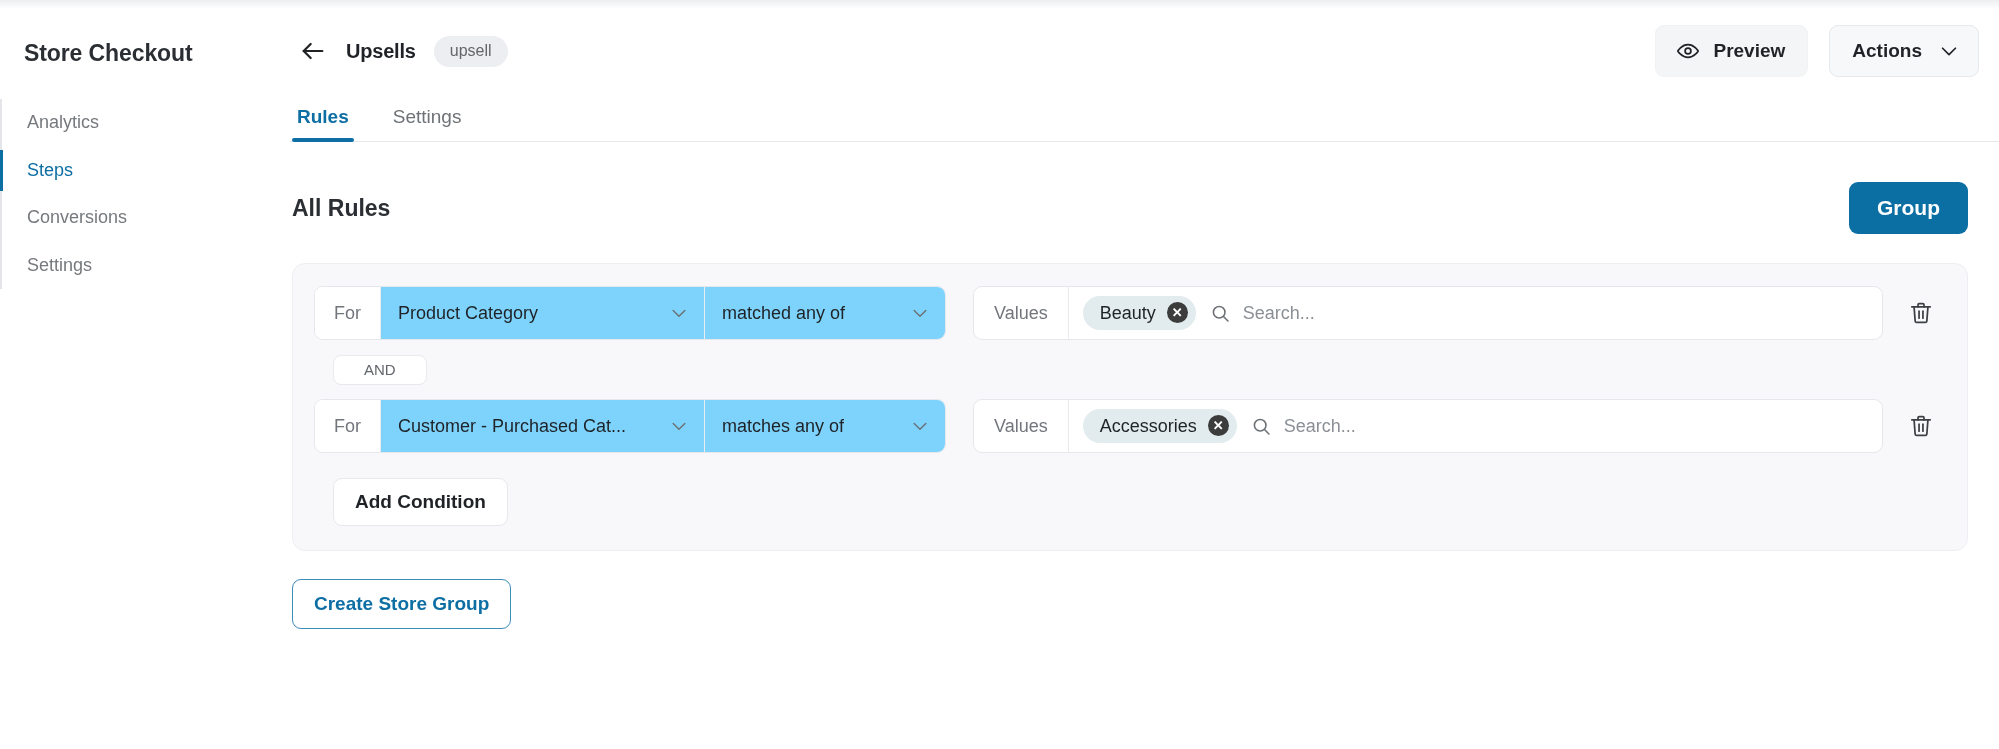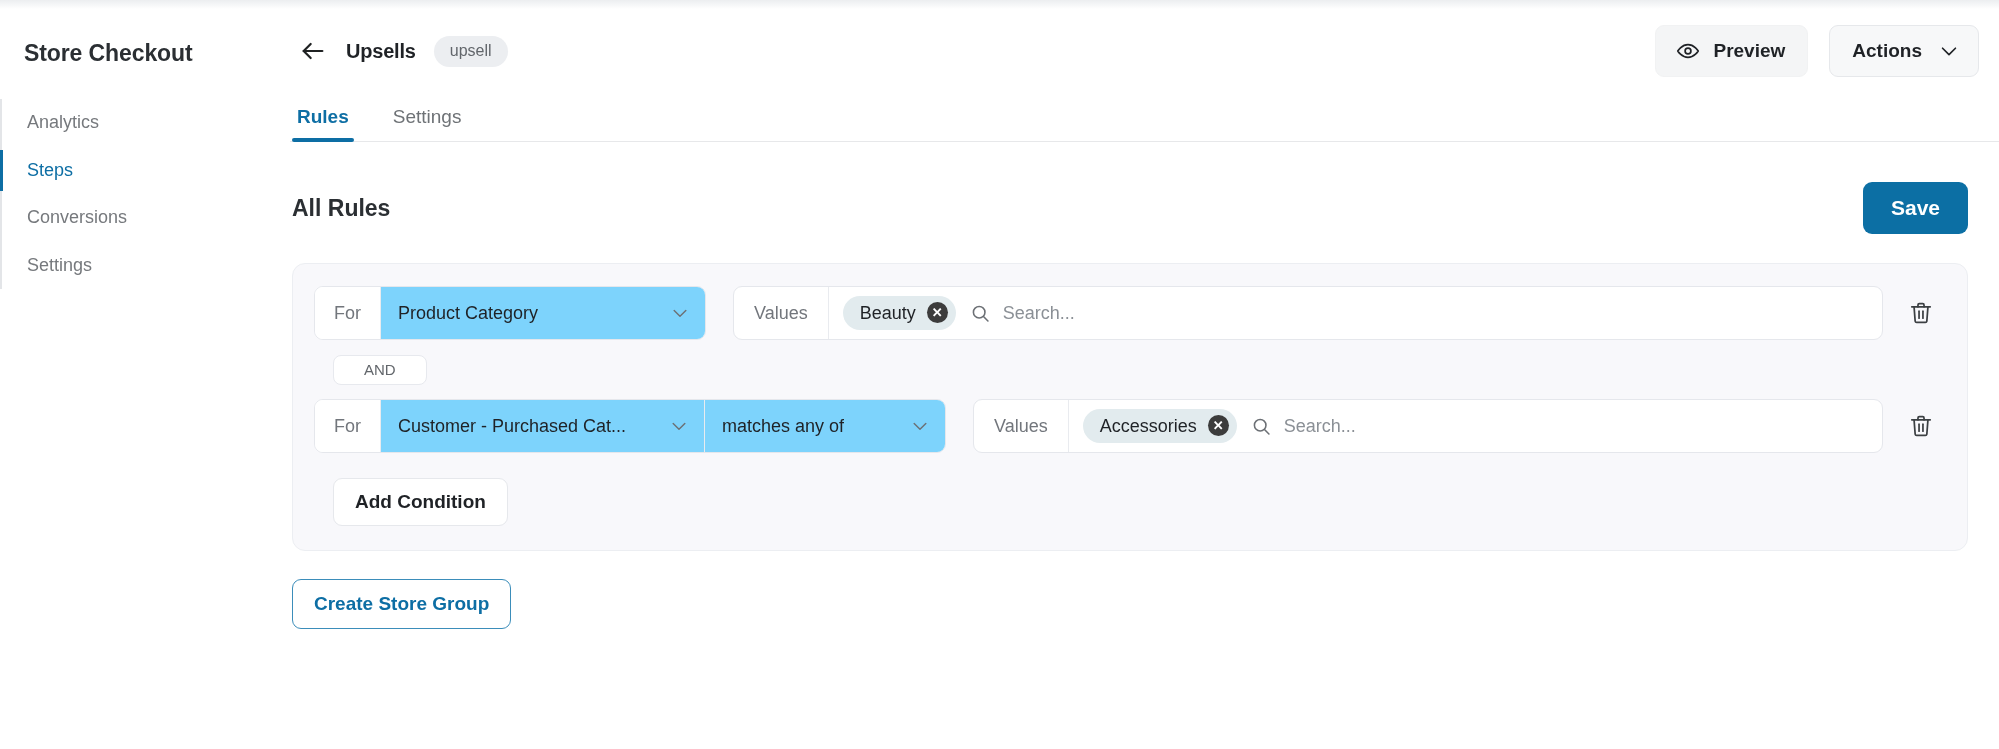--- a/index.html
+++ b/index.html
@@ -453,31 +453,39 @@
         <span>Rules</span>
       </div>
       <div class="tab">
         <span>Settings</span>
       </div>
     </div>
 
     <div class="section-row">
       <div class="section-title">All Rules</div>
       <div class="spacer"></div>
-      <button class="btn btn-save">Save</button>
+      <button class="btn btn-save">Group</button>
     </div>
 
     <div class="rule-group">
 
       
       <div class="rule-row">
         <div class="condition">
           <div class="cond-label">For</div>
           <div class="select select-field">
             <span class="sel-text">Product Category</span>
+            <span class="icon">
+              <svg width="20" height="20" viewBox="0 0 24 24" fill="none" stroke="#6c7075" stroke-width="1.7" stroke-linecap="round" stroke-linejoin="round">
+                <polyline points="5,9 12,16 19,9"></polyline>
+              </svg>
+            </span>
+          </div>
+          <div class="select select-op">
+            <span class="sel-text">matched any of</span>
             <span class="icon">
               <svg width="20" height="20" viewBox="0 0 24 24" fill="none" stroke="#6c7075" stroke-width="1.7" stroke-linecap="round" stroke-linejoin="round">
                 <polyline points="5,9 12,16 19,9"></polyline>
               </svg>
             </span>
           </div>
         </div>
 
         <div class="values-box">
           <div class="values-label">Values</div>

